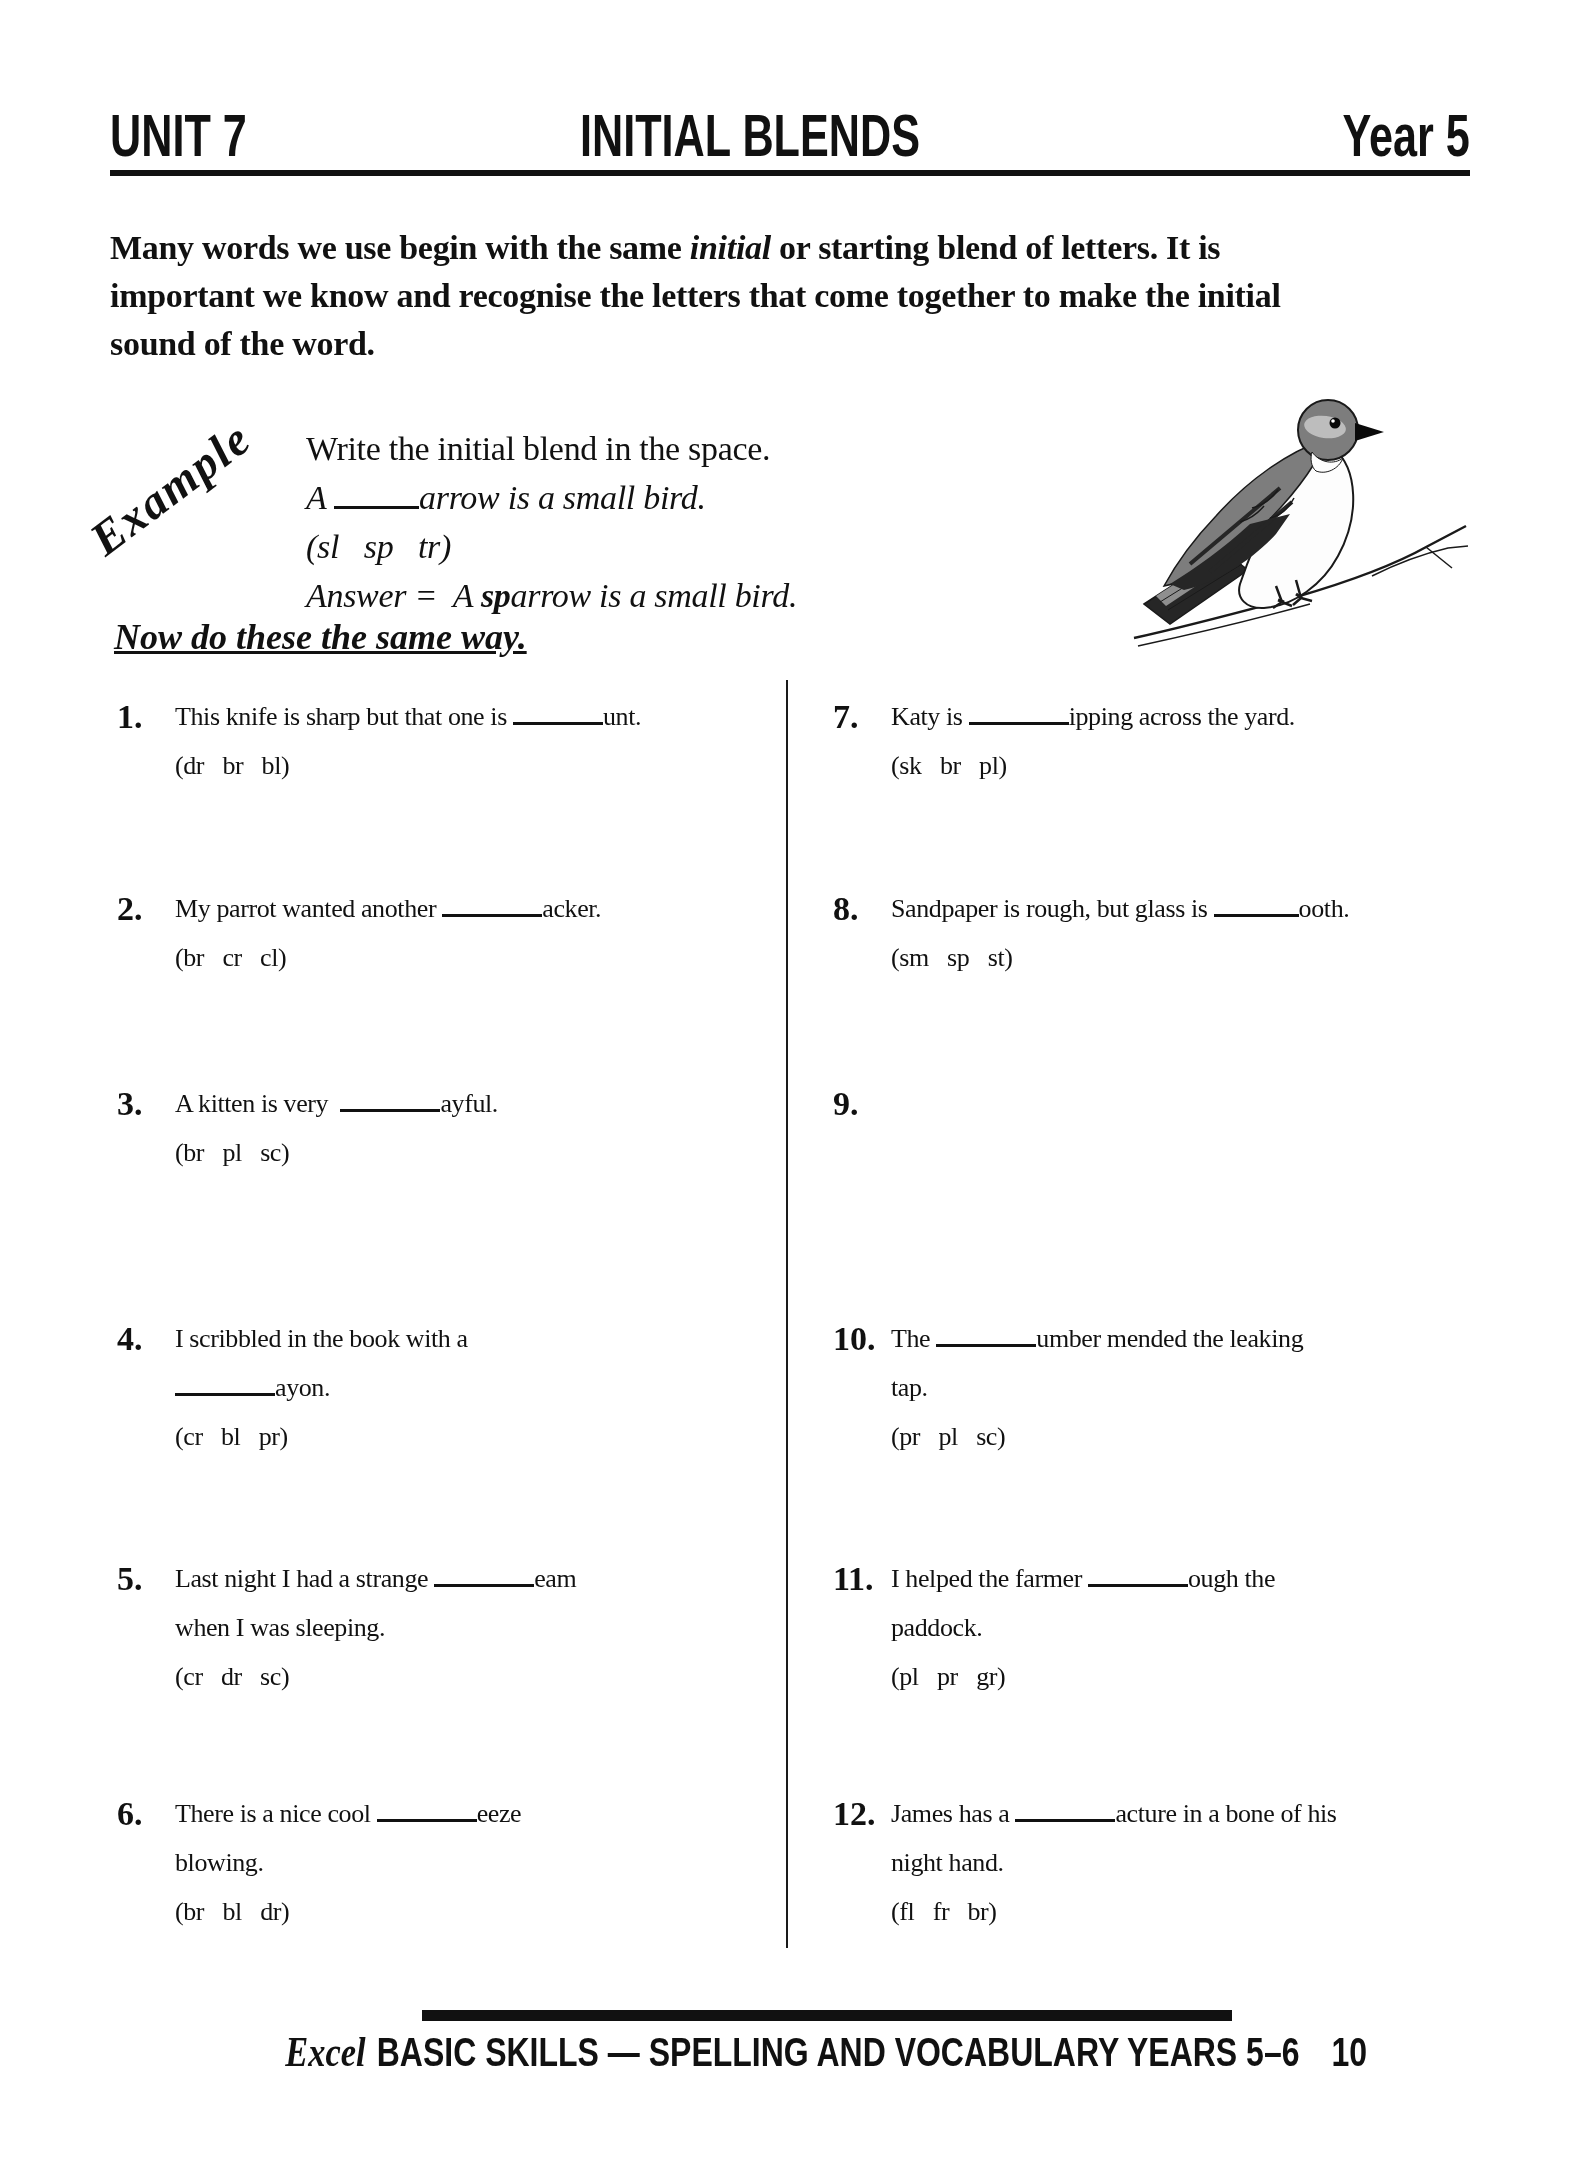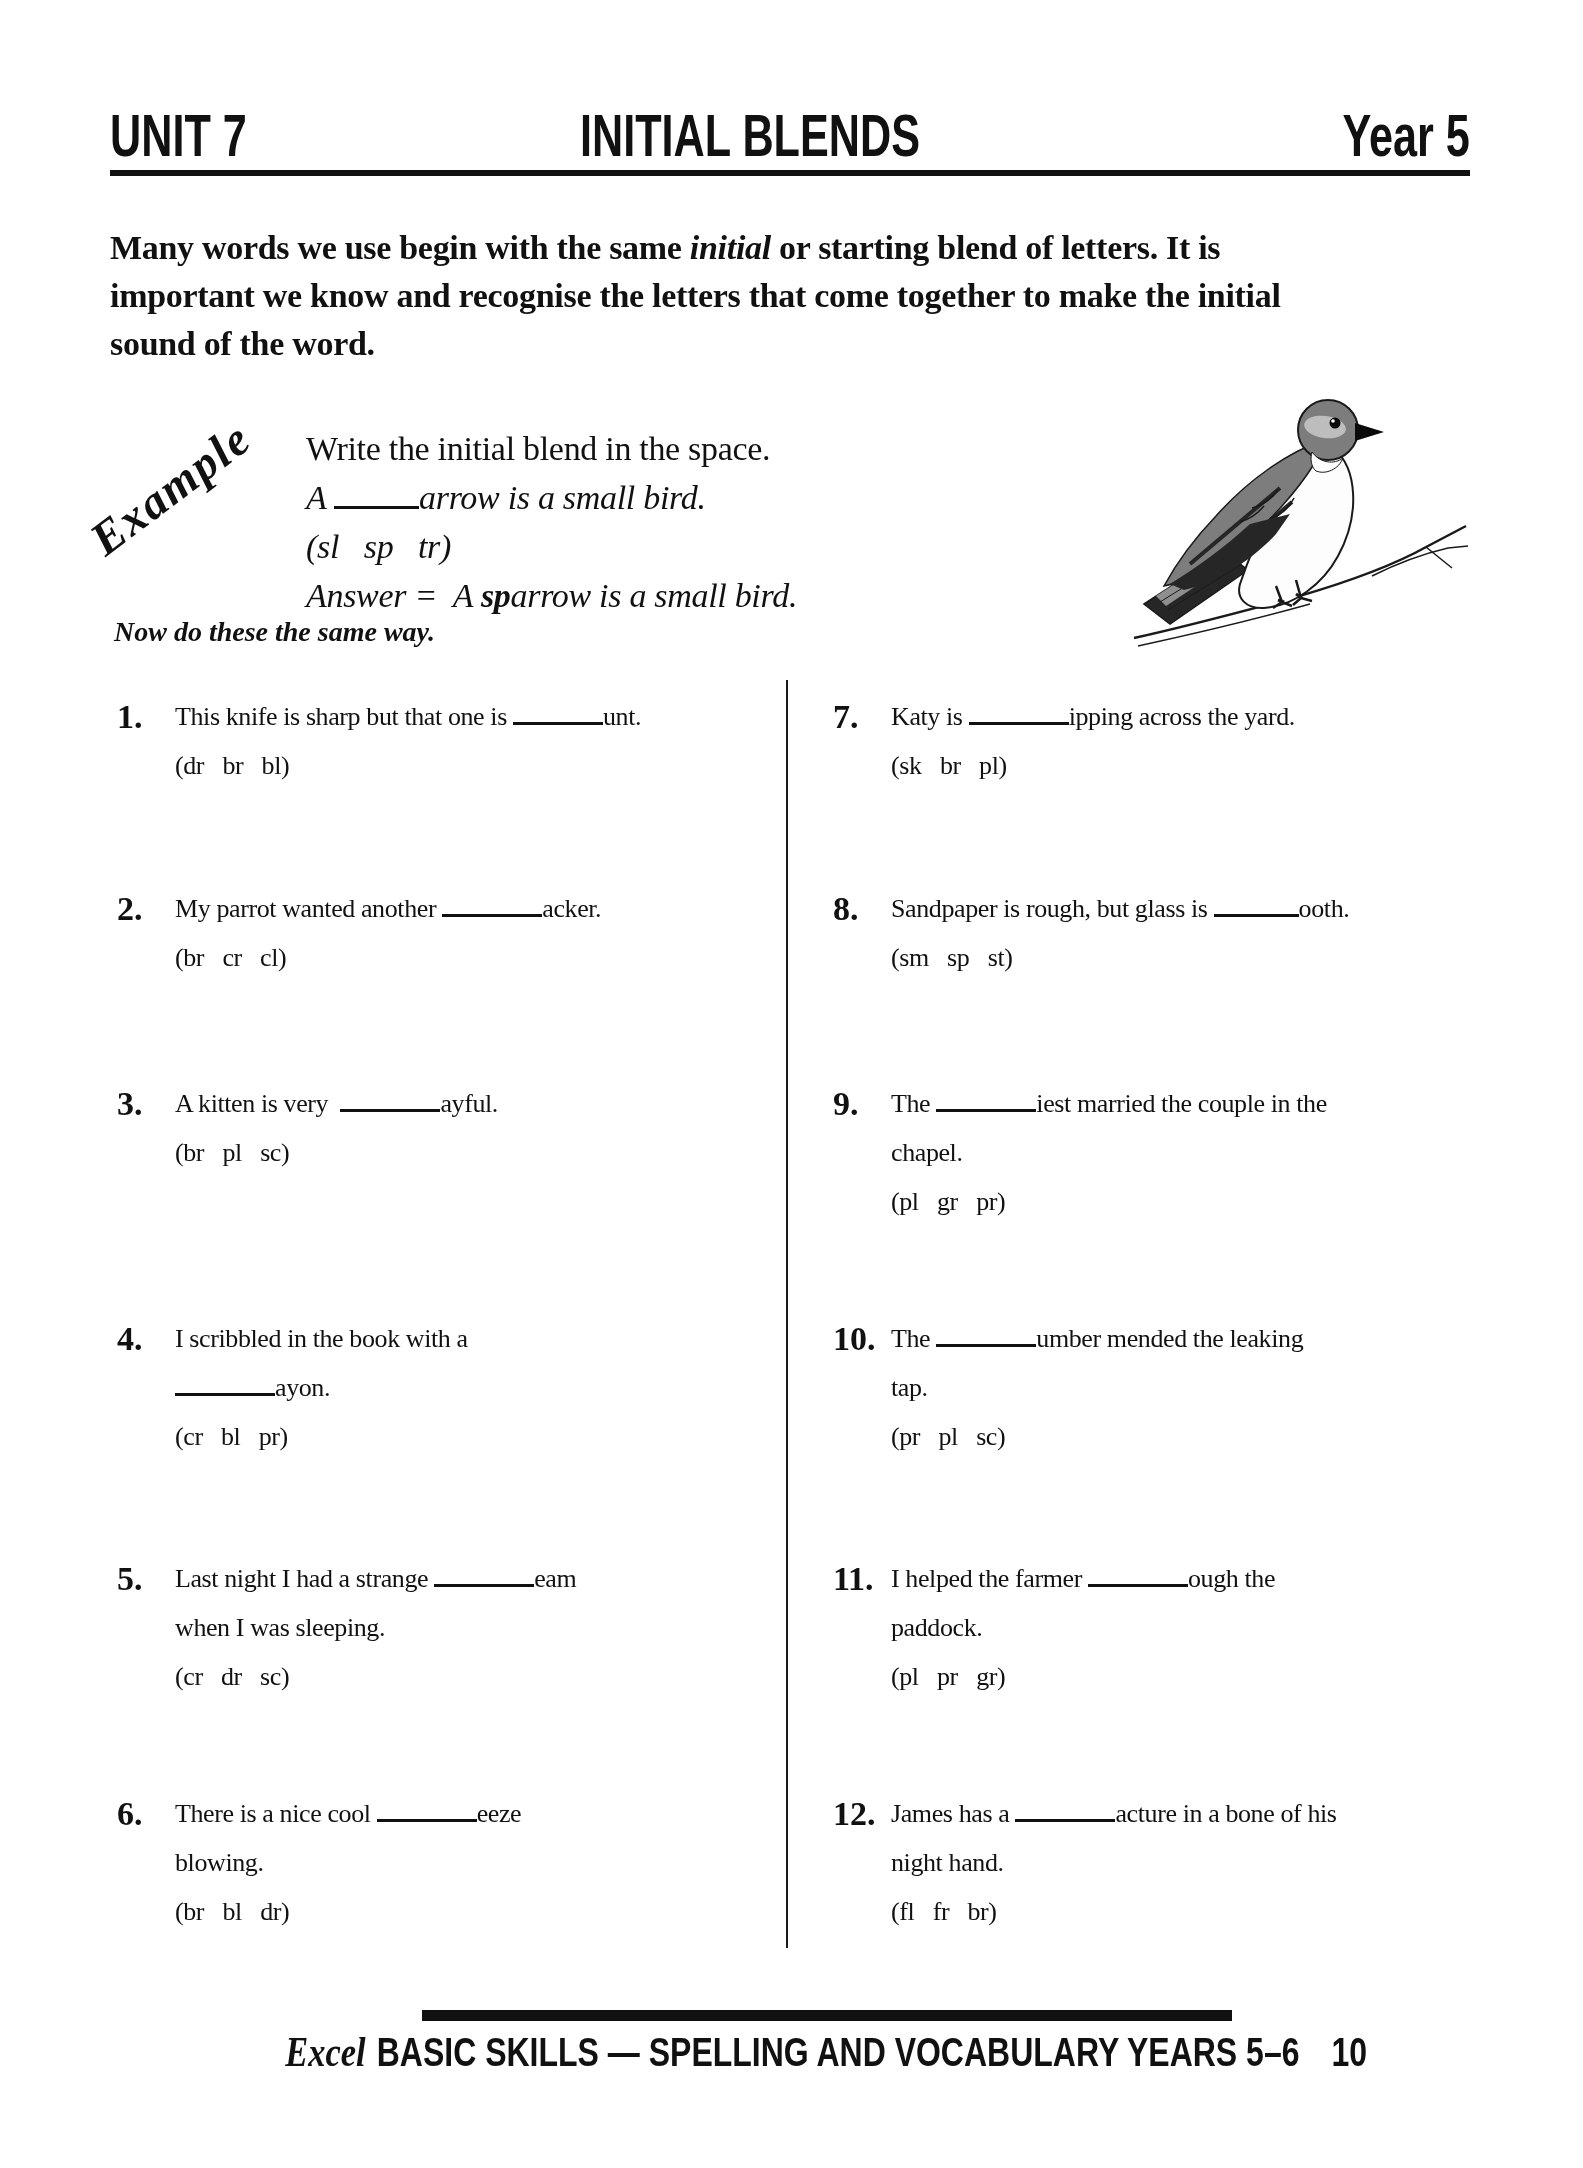--- a/index.html
+++ b/index.html
@@ -22,21 +22,21 @@
   .intro .il{font-style:italic;}
 
   
   .example-label{position:absolute;left:112px;top:512px;font-size:47px;font-style:italic;
                  font-weight:600;letter-spacing:2px;transform:rotate(-37deg);
                  transform-origin:0 100%;white-space:nowrap;}
   .ex{position:absolute;left:306px;top:424px;font-size:34px;line-height:49px;letter-spacing:-0.3px;}
   .ex div{white-space:pre;}
   .ex .ital{font-style:italic;}
   .blank{display:inline-block;border-bottom:3px solid var(--ink);height:4px;}
-  .prompt{position:absolute;left:114px;top:616px;font-size:28px;font-weight:700;font-style:italic;}
+  .prompt{position:absolute;left:114px;top:616px;font-size:36px;font-weight:700;font-style:italic;text-decoration:underline;}
 
   
   .divider{position:absolute;left:786px;top:680px;width:2px;height:1268px;background:#1a1a1a;}
   .col{position:absolute;top:692px;}
   .col-left{left:117px;width:665px;}
   .col-right{left:833px;width:662px;}
   .q-block{display:flex;align-items:flex-start;}
   .col .q-block:nth-child(1){height:192px;}
   .col .q-block:nth-child(2){height:195px;}
   .col .q-block:nth-child(3){height:235px;}
@@ -177,25 +177,20 @@
       </div>
       <div class="q-block">
         <span class="q-num">8.</span>
         <div class="q-body">
           <div class="q-line"><span>Sandpaper is rough, but glass is </span><span class="blank" style="width: 85px;"></span><span>ooth.</span></div>
           <div class="q-opts">(sm   sp   st)</div>
         </div>
       </div>
       <div class="q-block">
         <span class="q-num">9.</span>
-        <div class="q-body">
-          <div class="q-line"><span>The </span><span class="blank" style="width: 100px;"></span><span>iest married the couple in the</span></div>
-          <div class="q-line"><span>chapel.</span></div>
-          <div class="q-opts">(pl   gr   pr)</div>
-        </div>
       </div>
       <div class="q-block">
         <span class="q-num">10.</span>
         <div class="q-body">
           <div class="q-line"><span>The </span><span class="blank" style="width: 100px;"></span><span>umber mended the leaking</span></div>
           <div class="q-line"><span>tap.</span></div>
           <div class="q-opts">(pr   pl   sc)</div>
         </div>
       </div>
       <div class="q-block">

